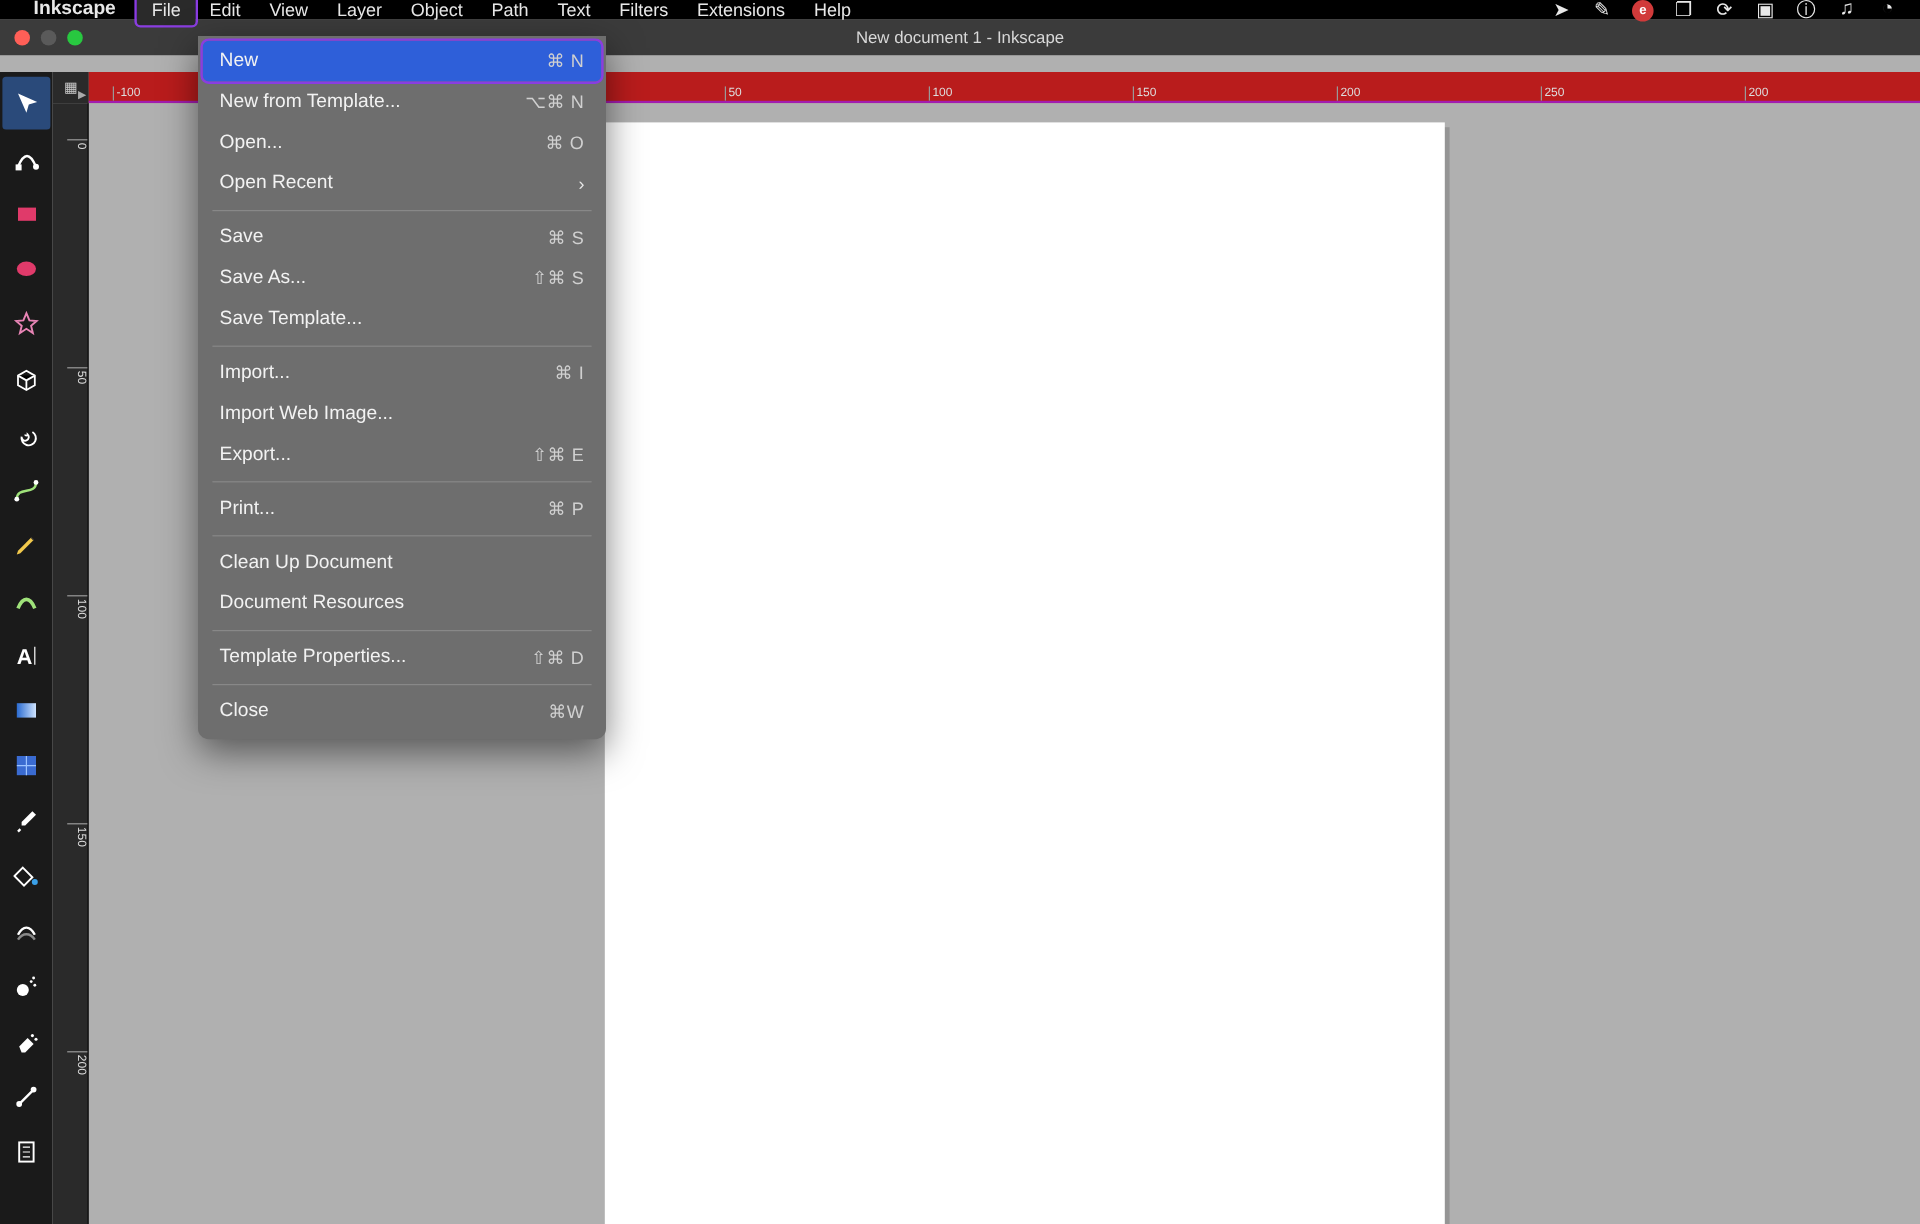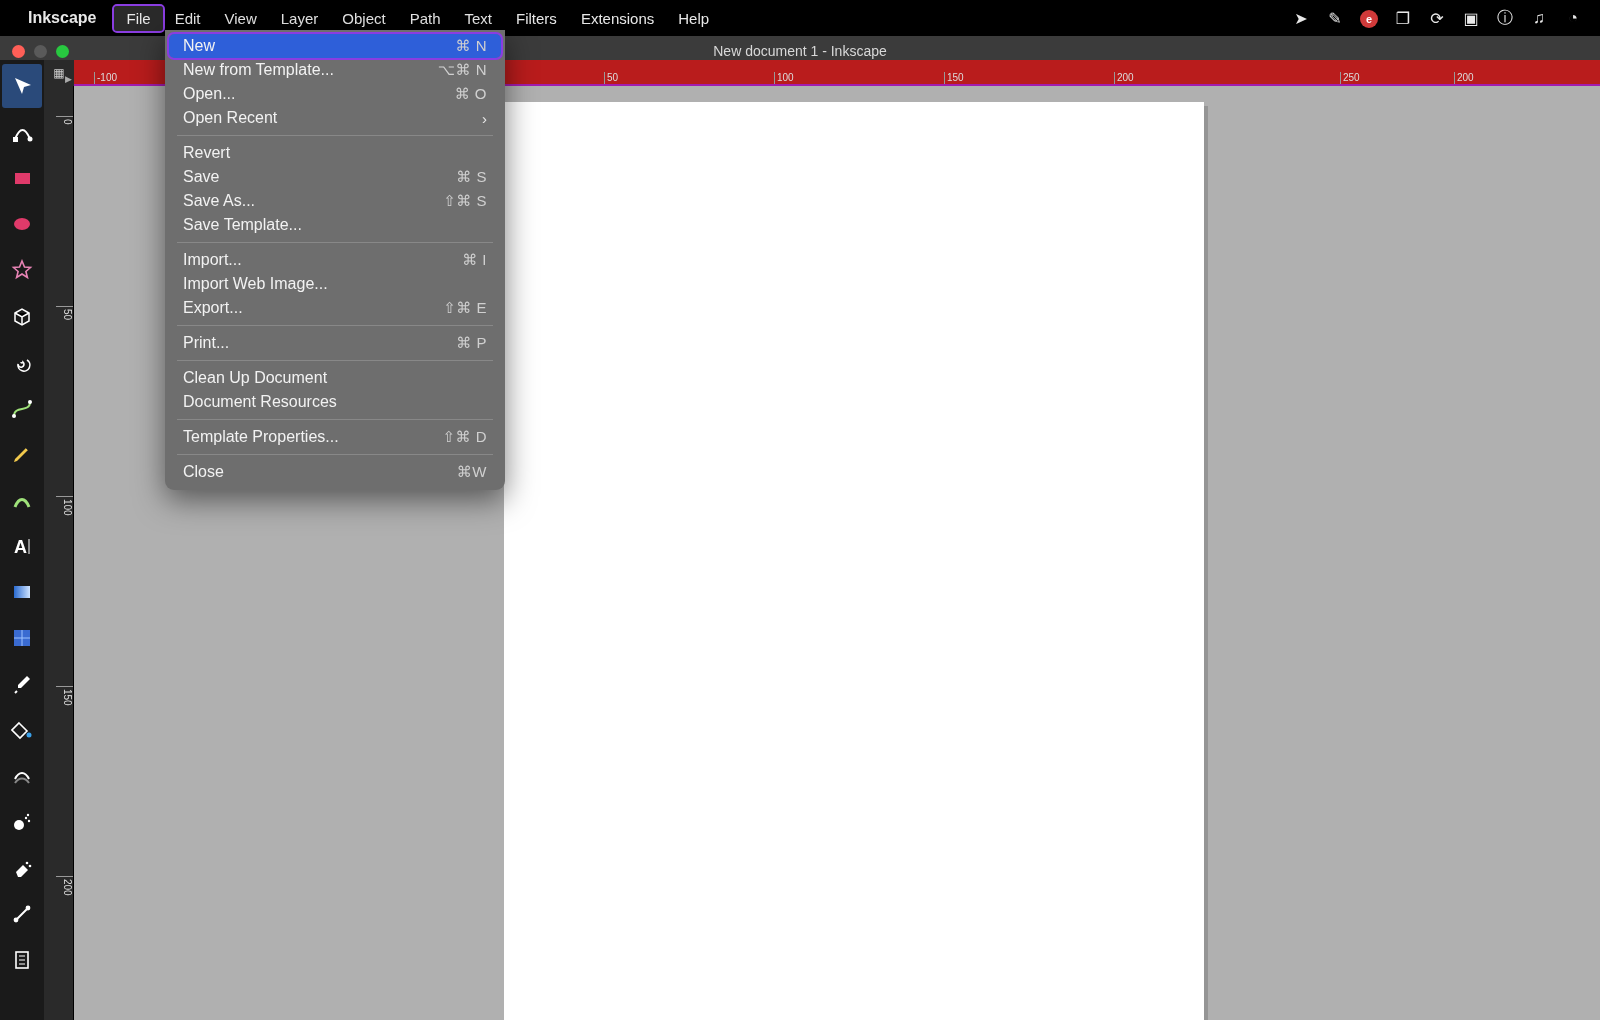--- a/index.html
+++ b/index.html
@@ -1,19 +1,19 @@
 <!DOCTYPE html>
 <html><head>
 <meta charset="utf-8">
 <style>
 * { margin: 0; padding: 0; box-sizing: border-box; font-family: -apple-system, BlinkMacSystemFont, "Segoe UI", sans-serif; }
 body { width: 1600px; height: 1020px; background: #b0b0b0; overflow: hidden; position: relative; }
 
 
-.menubar { height: 36px; background: #000; display: flex; align-items: center; padding: 0 10px; color: #e8e8e8; font-size: 15px; position: relative; z-index: 100; }
+.menubar { height: 16px; background: #000; display: flex; align-items: center; padding: 0 10px; color: #e8e8e8; font-size: 15px; position: relative; z-index: 100; }
 .menubar .apple { font-size: 17px; margin-right: 18px; }
 .menubar .app-name { font-weight: 700; margin-right: 18px; font-size: 16px; }
 .menubar .menu-item { padding: 4px 12px; cursor: default; border-radius: 3px; }
 .menubar .menu-item.active { background: #2a2a2a; outline: 2px solid #8a3de1; margin-top: 36px; }
 .menubar .spacer { flex: 1; }
 .menubar .sys-icon { width: 34px; text-align: center; font-size: 16px; }
 
 
 .titlebar { height: 30px; background: #3b3b3b; display: flex; align-items: center; position: relative; }
 .traffic { position: absolute; left: 12px; display: flex; gap: 9px; }
@@ -38,21 +38,21 @@
 .ruler-h .tick { position:absolute; top:12px; bottom:0; border-left:1px solid #999; font-size:10px; color:#ddd; padding-left:2px; }
 .ruler-v { position:absolute; top:26px; bottom:0; left:0; width:30px; background:#2a2a2a; border-right:1px solid #000; overflow:hidden; }
 .ruler-v .tick { position:absolute; left:12px; right:0; border-top:1px solid #999; font-size:10px; color:#ddd; writing-mode:vertical-rl; padding-top:2px; }
 .ruler-corner { position:absolute; top:0; left:0; width:30px; height:26px; background:#2a2a2a; display:flex; align-items:center; justify-content:center; color:#ccc; font-size:12px; }
 .ruler-corner::after{ content:"▶"; font-size:9px; position:absolute; right:2px; bottom:2px; color:#aaa;}
 .canvas-scroll { position:absolute; top:26px; left:30px; right:0; bottom:0; overflow:hidden; background:#b0b0b0; }
 .page { position:absolute; top:16px; left:430px; width:700px; height:960px; background:#fff; box-shadow: 4px 4px 0 rgba(0,0,0,.15); }
 
 
 .dropdown { position:absolute; top:30px; left:165px; width:340px; background:#6e6e6e; border-radius:0 0 9px 9px; box-shadow: 0 10px 30px rgba(0,0,0,.5); z-index:200; padding:4px 0 6px; font-size:16px; }
-.dropdown .row { display:flex; align-items:center; height:24px; padding:0 18px; color:#f2f2f2; cursor:default; }
+.dropdown .row { display:flex; align-items:center; height:34px; padding:0 18px; color:#f2f2f2; cursor:default; }
 .dropdown .row .lbl { flex:1; }
 .dropdown .row .sc { color:#d0d0d0; font-size:15px; letter-spacing:0.5px; }
 .dropdown .row .arrow { color:#e8e8e8; font-size:15px; }
 .dropdown .row.selected { background:#2e5fd9; border-radius:5px; margin:0 4px; padding:0 14px; outline:2px solid #8a3de1; }
 .dropdown hr { border:0; border-top:1px solid #888; margin:5px 12px; }
 
 .sys-badge { background:#d13a3a; width:18px; height:18px; border-radius:50%; display:inline-flex; align-items:center; justify-content:center; font-size:11px; font-weight:700; color:#fff; }
 </style>
 </head>
 <body>
@@ -213,21 +213,21 @@
   <div class="doc-area">
     <div class="ruler-corner">▦</div>
     <div class="ruler-h" id="ruler-h">
         <div class="tick" style="left: 20px;">-100</div>
         <div class="tick" style="left: 190px;">-50</div>
         <div class="tick" style="left: 360px;">0</div>
         <div class="tick" style="left: 530px;">50</div>
         <div class="tick" style="left: 700px;">100</div>
         <div class="tick" style="left: 870px;">150</div>
         <div class="tick" style="left: 1040px;">200</div>
-        <div class="tick" style="left: 1266px;">250</div>
+        <div class="tick" style="left: 1210px;">250</div>
         <div class="tick" style="left: 1380px;">200</div>
       </div>
     <div class="ruler-v" id="ruler-v">
         <div class="tick" style="top: 30px;">0</div>
         <div class="tick" style="top: 220px;">50</div>
         <div class="tick" style="top: 410px;">100</div>
         <div class="tick" style="top: 600px;">150</div>
         <div class="tick" style="top: 790px;">200</div>
       </div>
     <div class="canvas-scroll">
@@ -248,23 +248,20 @@
     <div class="row">
       <span class="lbl">Open...</span>
       <span class="sc">⌘ O</span>
     </div>
     <div class="row">
       <span class="lbl">Open Recent</span>
       <span class="arrow">›</span>
     </div>
     <hr>
     <div class="row">
-      <span class="lbl">Revert</span>
-    </div>
-    <div class="row">
       <span class="lbl">Save</span>
       <span class="sc">⌘ S</span>
     </div>
     <div class="row">
       <span class="lbl">Save As...</span>
       <span class="sc">⇧⌘ S</span>
     </div>
     <div class="row">
       <span class="lbl">Save Template...</span>
     </div>

